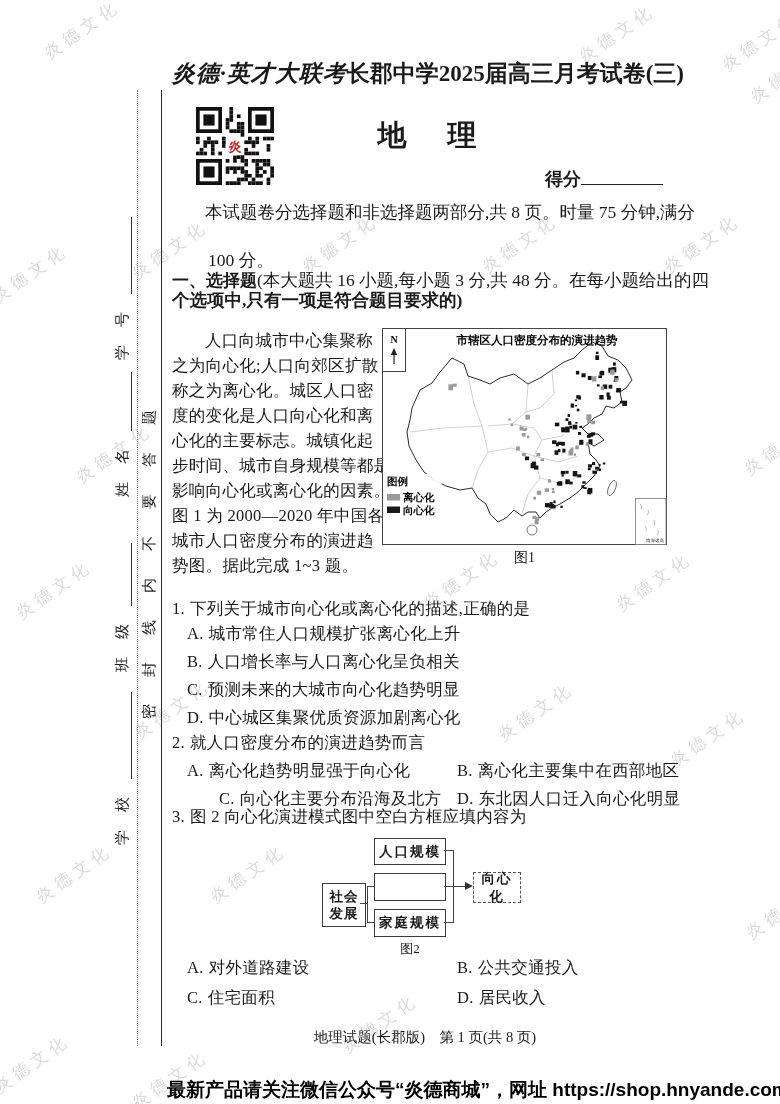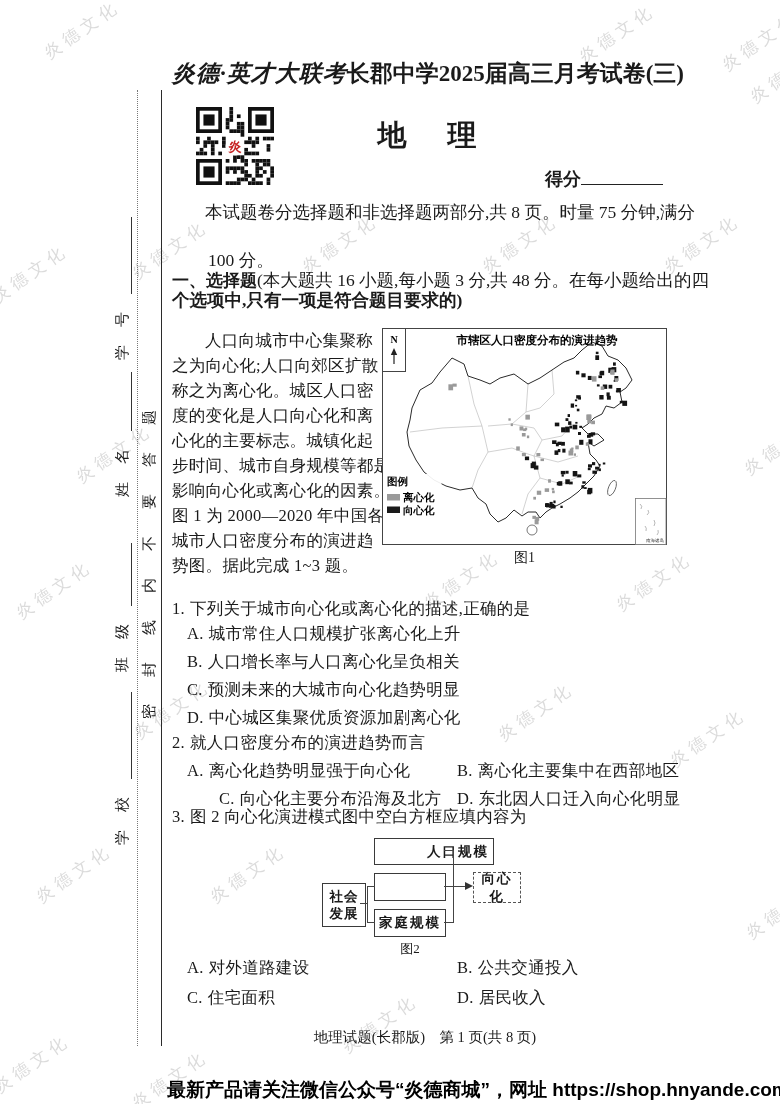--- a/index.html
+++ b/index.html
@@ -448,21 +448,21 @@
 
   <div class="q-stem" style="top:732px;"><span class="okey">2.</span><span>就人口密度分布的演进趋势而言</span></div>
   <div class="q-opt" style="left:187px;top:760px;"><span class="okey">A.</span><span>离心化趋势明显强于向心化</span></div>
   <div class="q-opt" style="left:457px;top:760px;text-align:right;"><span class="okey">B.</span><span>离心化主要集中在西部地区</span></div>
   <div class="q-opt" style="left:187px;top:788px;margin-left:32px;"><span class="okey">C.</span><span>向心化主要分布沿海及北方</span></div>
   <div class="q-opt" style="left:457px;top:788px;"><span class="okey">D.</span><span>东北因人口迁入向心化明显</span></div>
 
   <div class="q-stem" style="top:806px;"><span class="okey">3.</span><span>图 2 向心化演进模式图中空白方框应填内容为</span></div>
 
   <div class="dbox multiline" style="left:322px;top:883px;width:38px;height:42px;">社会发展</div>
-  <div class="dbox" style="left:374px;top:838px;width:70px;height:25px;padding-left:48px;">人口规模</div>
+  <div class="dbox" style="left:374px;top:838px;width:70px;height:25px;">人口规模</div>
   <div class="dbox" style="left:374px;top:873px;width:70px;height:26px;"></div>
   <div class="dbox" style="left:374px;top:909px;width:70px;height:26px;">家庭规模</div>
   <div class="dbox dashed" style="left:473px;top:872px;width:46px;height:29px;">向心化</div>
   <div class="dline h" style="left:360px;top:903px;width:8px;"></div>
   <div class="dline v" style="left:367px;top:886px;height:37px;"></div>
   <div class="dline h" style="left:367px;top:886px;width:8px;"></div>
   <div class="dline h" style="left:367px;top:922px;width:8px;"></div>
   <div class="dline h" style="left:444px;top:850px;width:10px;"></div>
   <div class="dline h" style="left:444px;top:886px;width:10px;"></div>
   <div class="dline h" style="left:444px;top:922px;width:10px;"></div>

